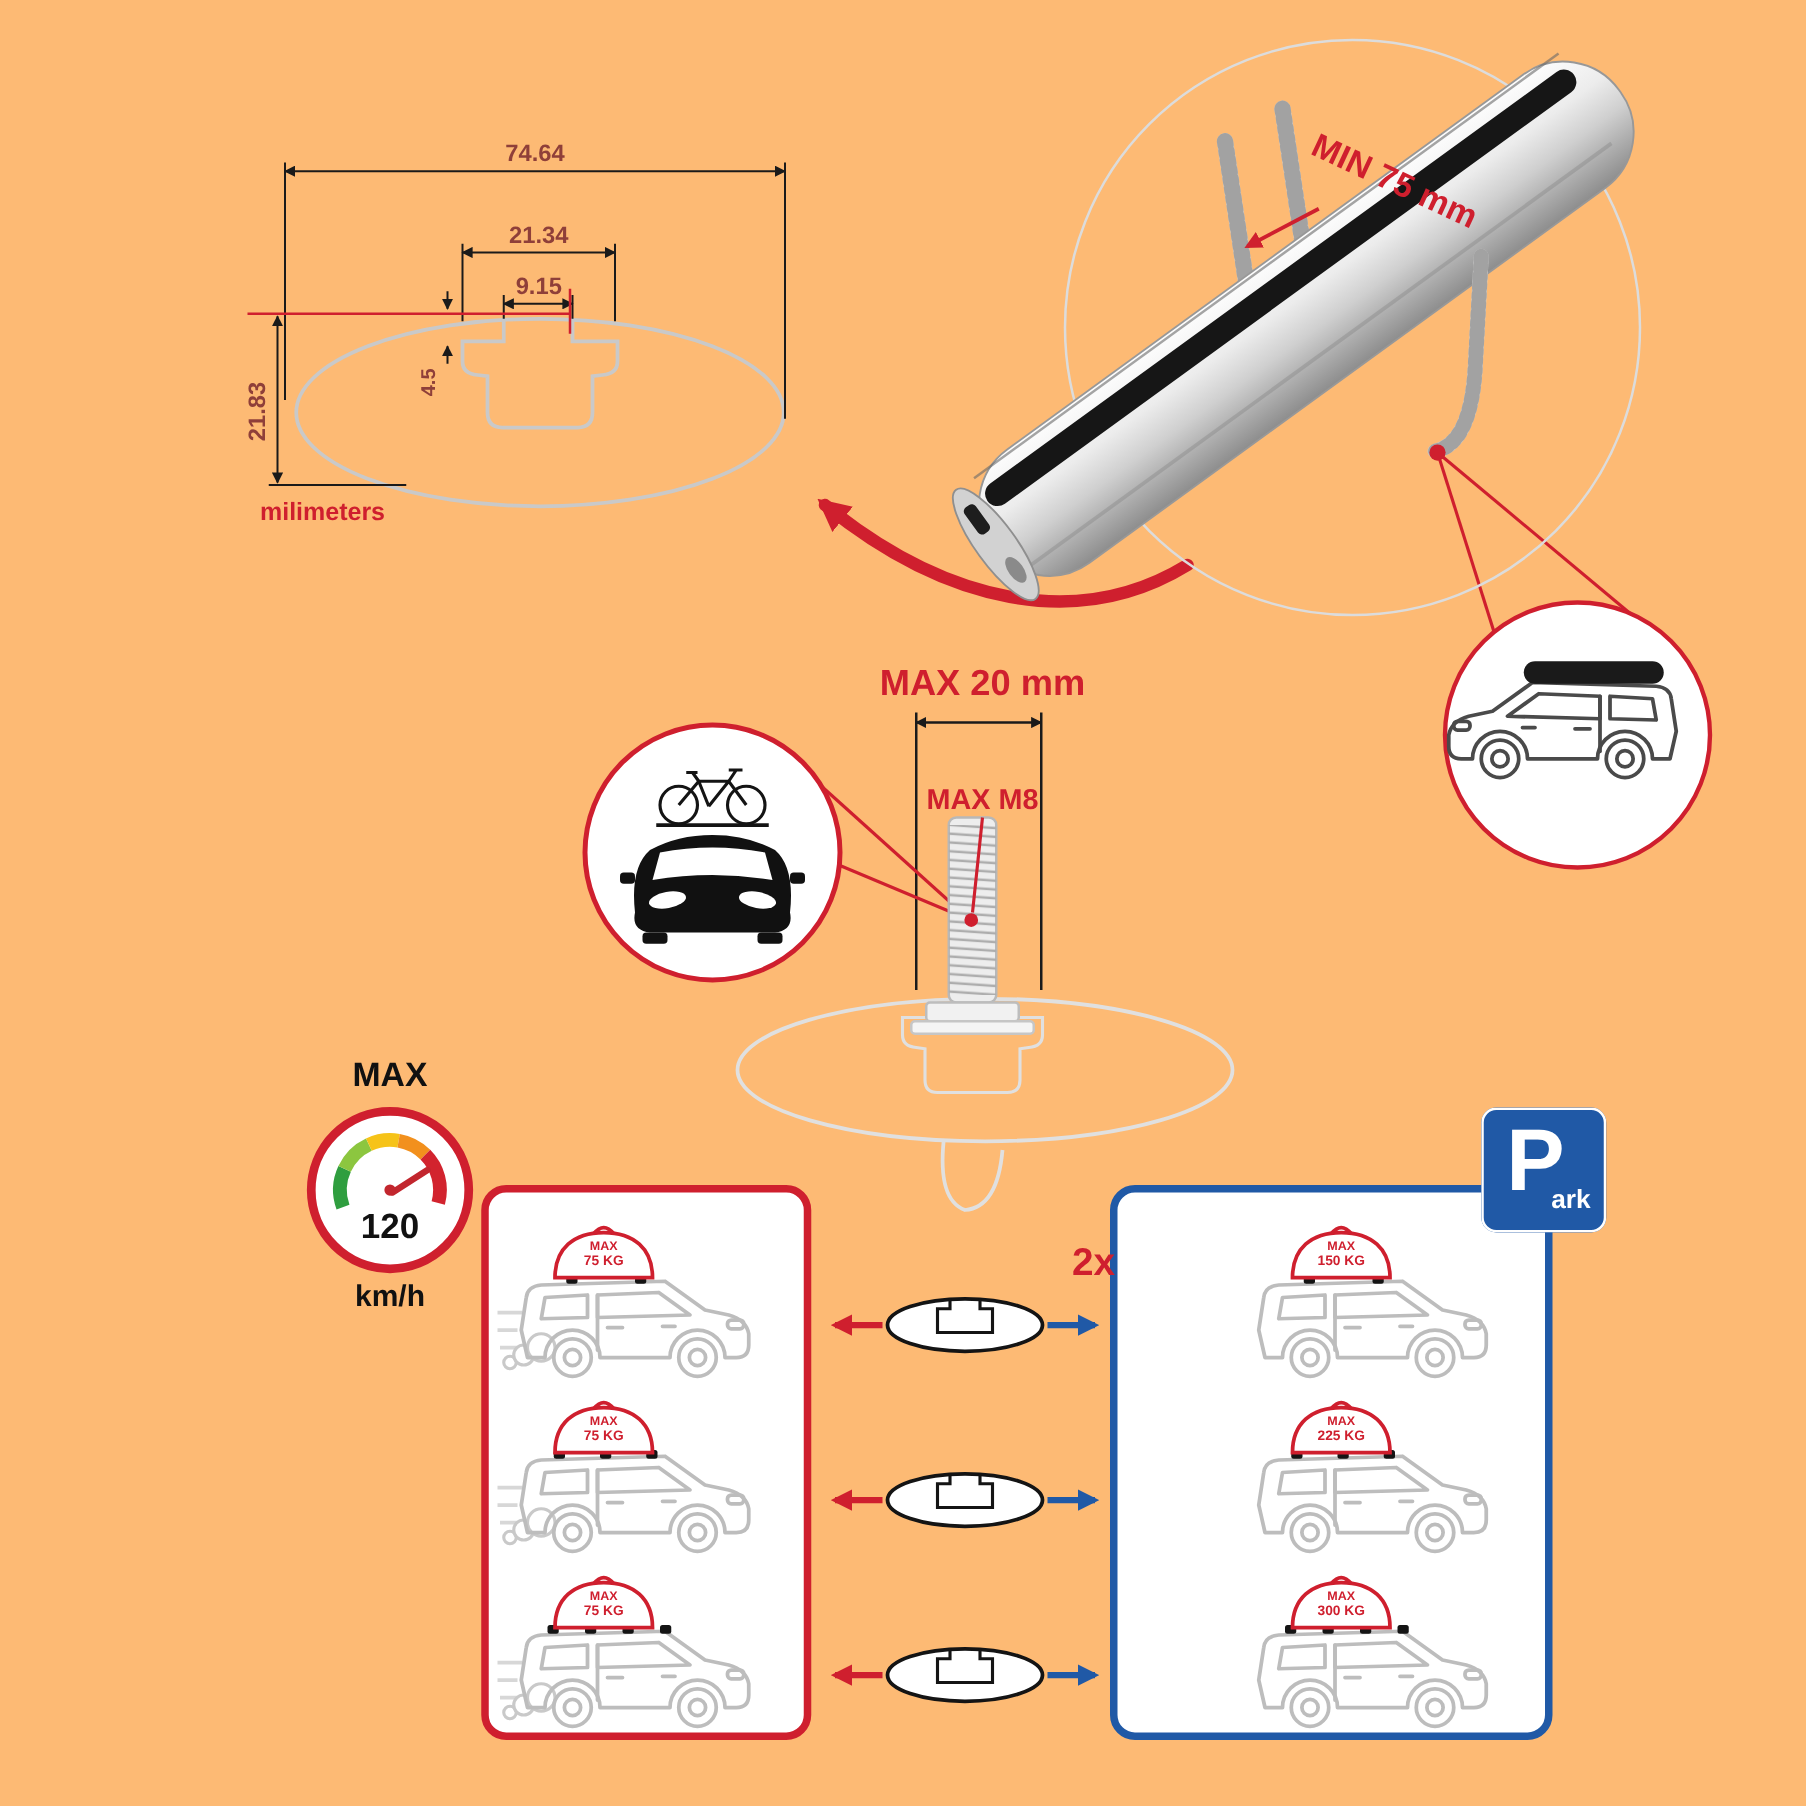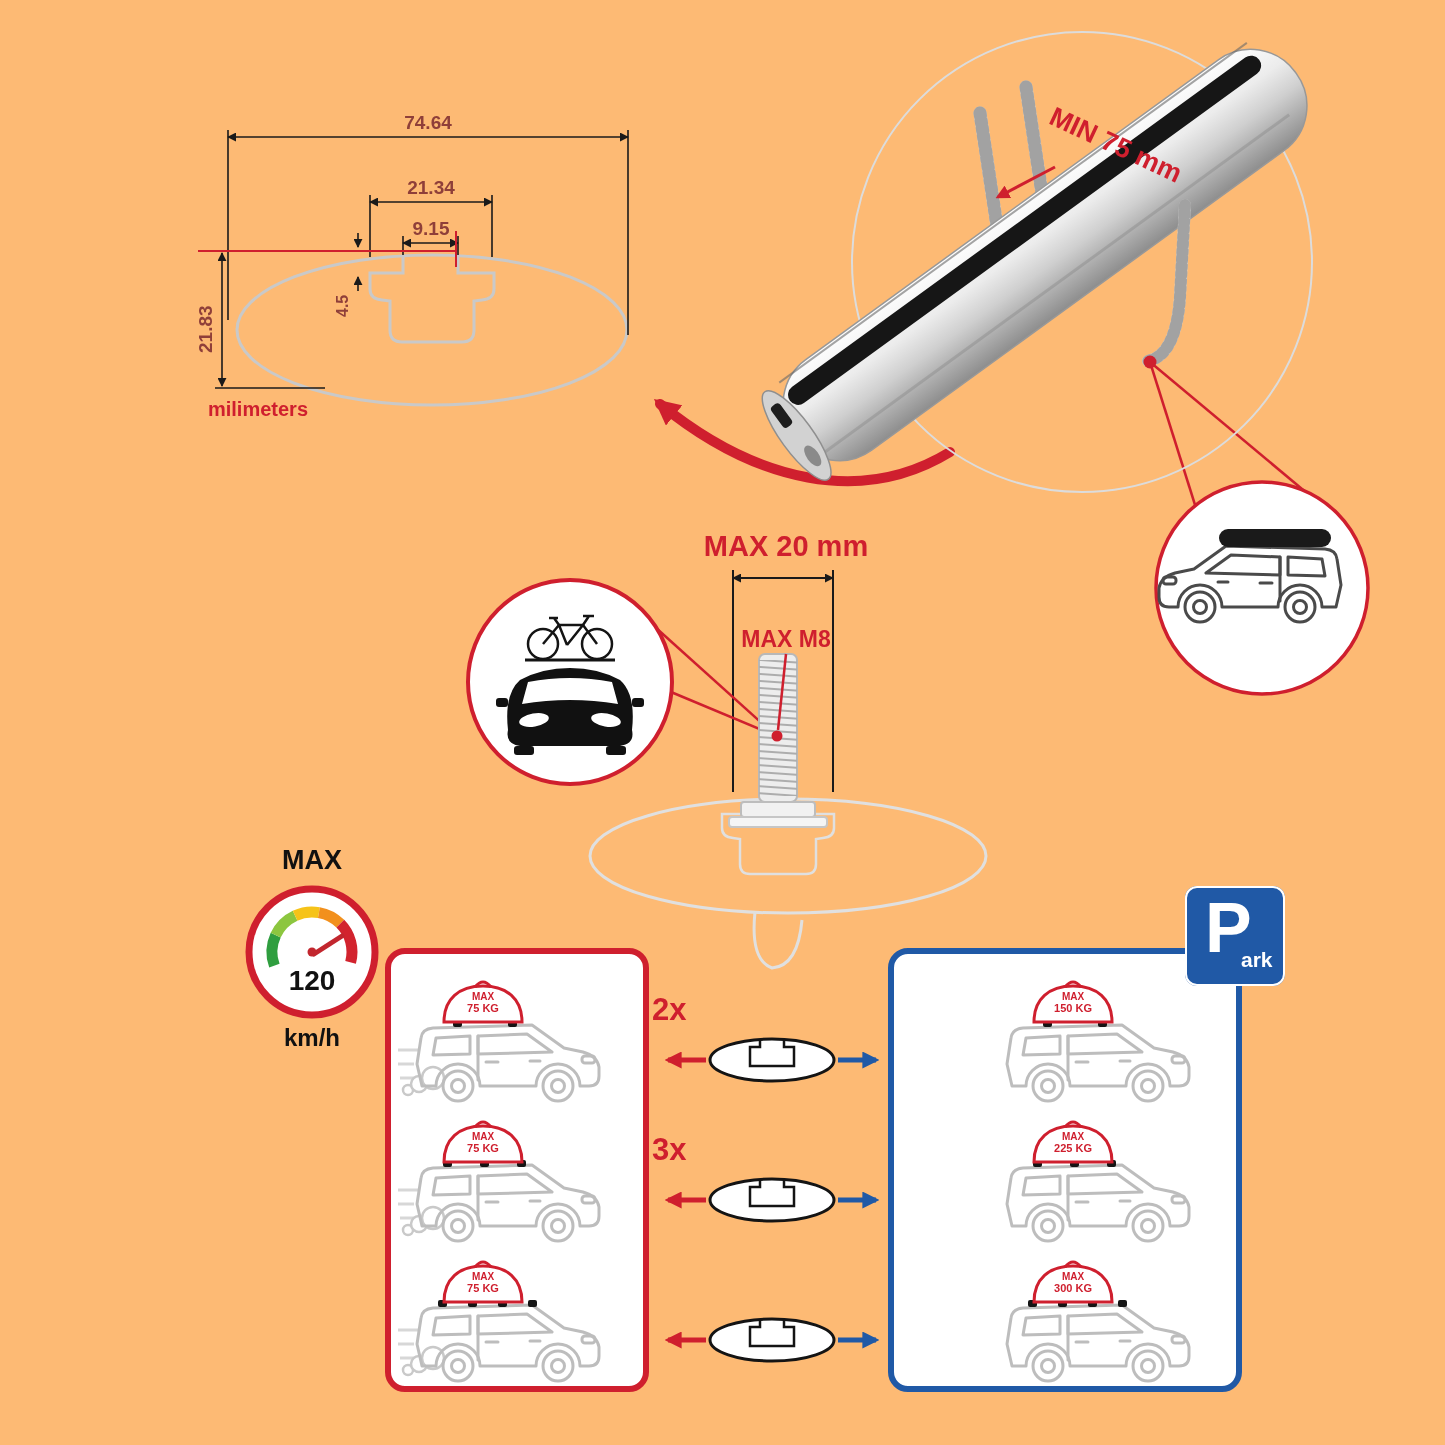--- a/index.html
+++ b/index.html
@@ -4,21 +4,21 @@
 <style>
   html,body{margin:0;padding:0;background:#fff;}
   .page{position:relative;width:1445px;height:1445px;background:#fdba74;overflow:hidden;
         font-family:"Liberation Sans", sans-serif;}
   .abs{position:absolute;}
   svg{overflow:visible;}
   svg text{font-family:"Liberation Sans", sans-serif;}
   .panel{box-sizing:border-box;border-radius:20px;background:#fff;}
   .panel.red{border:6px solid #cf1f2e;}
   .panel.blue{border:6px solid #2059a6;}
-  .mult{width:240px;text-align:left;font-size:31px;font-weight:bold;color:#cf1f2e;}
+  .mult{width:240px;text-align:right;font-size:31px;font-weight:bold;color:#cf1f2e;}
   .lbl{width:136px;text-align:center;color:#111;font-weight:bold;}
   .psign{width:100px;height:100px;background:#2059a6;border-radius:12px;box-shadow:0 0 0 2px #fff inset;}
   .psign .big{position:absolute;left:20px;top:2px;font-size:70px;font-weight:bold;color:#fff;}
   .psign .small{position:absolute;left:56px;top:62px;font-size:21px;font-weight:bold;color:#fff;}
 </style>
 </head>
 <body>
 
 <div class="page">
 
@@ -215,21 +215,20 @@
 
 <div class="abs panel red" style="left:385px;top:948px;width:264px;height:444px"></div>
 <div class="abs panel blue" style="left:888px;top:948px;width:354px;height:444px"></div>
 
 <div class="abs psign" style="left:1185px;top:886px">
   <span class="big">P</span>
   <span class="small">ark</span>
 </div>
 
 <div class="abs mult" style="left:652px;top:992px">2x</div>
-<div class="abs mult" style="left:652px;top:1132px">3x</div>
 
 <svg class="abs" style="left:652px;top:1030px" width="240" height="60">
   <line x1="54" y1="30" x2="16" y2="30" stroke="#cf1f2e" stroke-width="5" marker-end="url(#mAR)"></line>
   <line x1="186" y1="30" x2="224" y2="30" stroke="#2059a6" stroke-width="5" marker-end="url(#mAB)"></line>
   <ellipse cx="120" cy="30" rx="62" ry="21" fill="#fff" stroke="#141414" stroke-width="3"></ellipse>
   <path d="M108 9 L108 17 L98 17 L98 36 L142 36 L142 17 L132 17 L132 9" fill="none" stroke="#141414" stroke-width="2.5"></path>
 </svg>
 <svg class="abs" style="left:652px;top:1170px" width="240" height="60">
   <line x1="54" y1="30" x2="16" y2="30" stroke="#cf1f2e" stroke-width="5" marker-end="url(#mAR)"></line>
   <line x1="186" y1="30" x2="224" y2="30" stroke="#2059a6" stroke-width="5" marker-end="url(#mAB)"></line>

